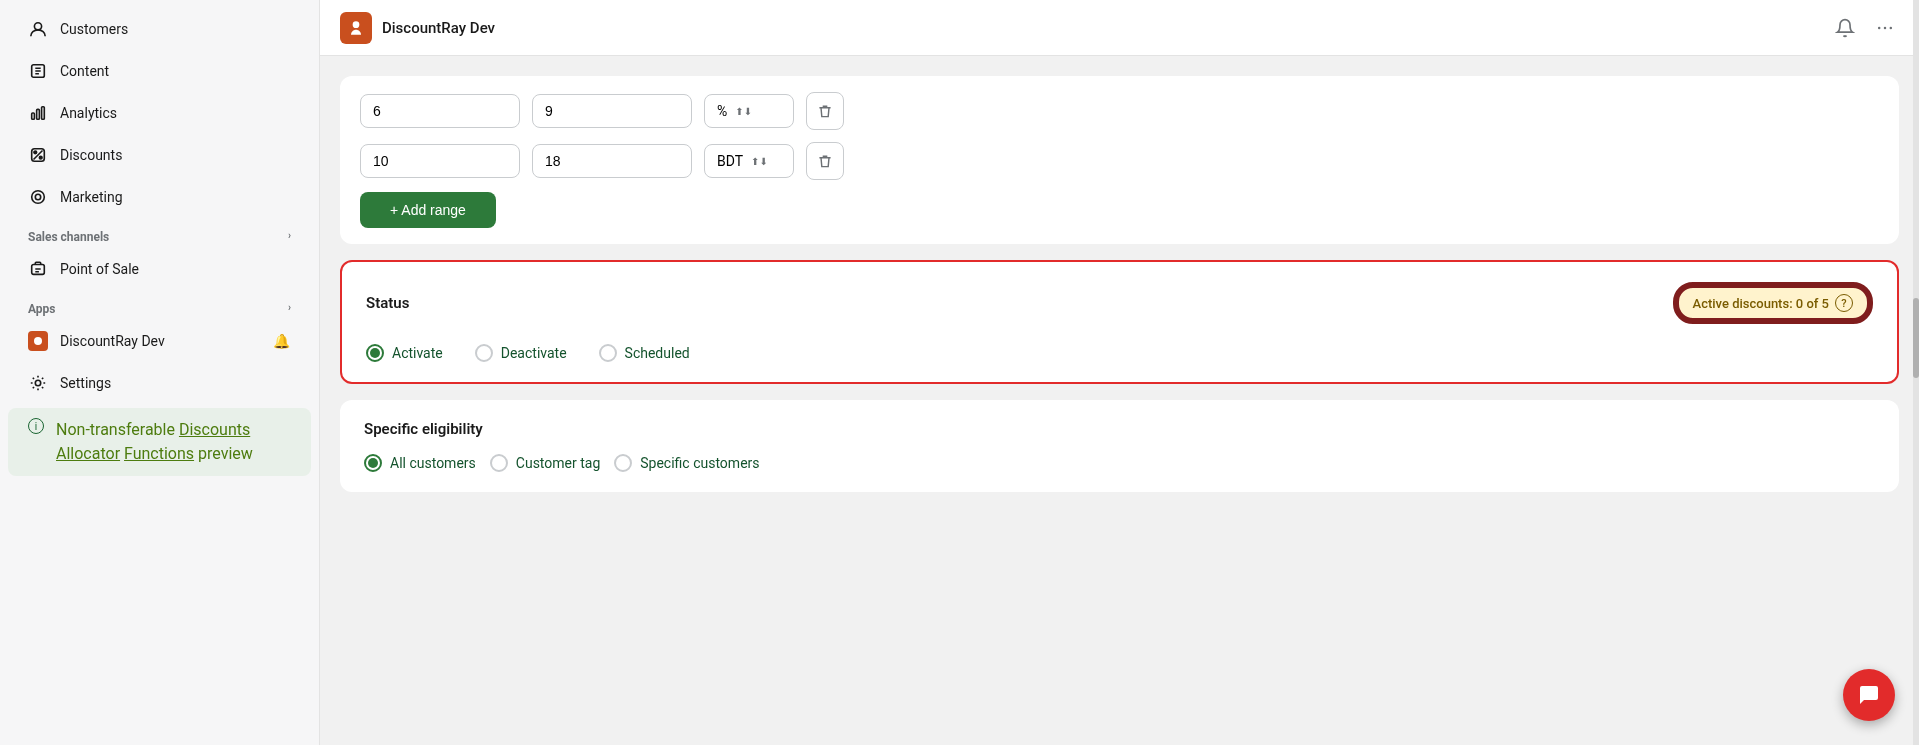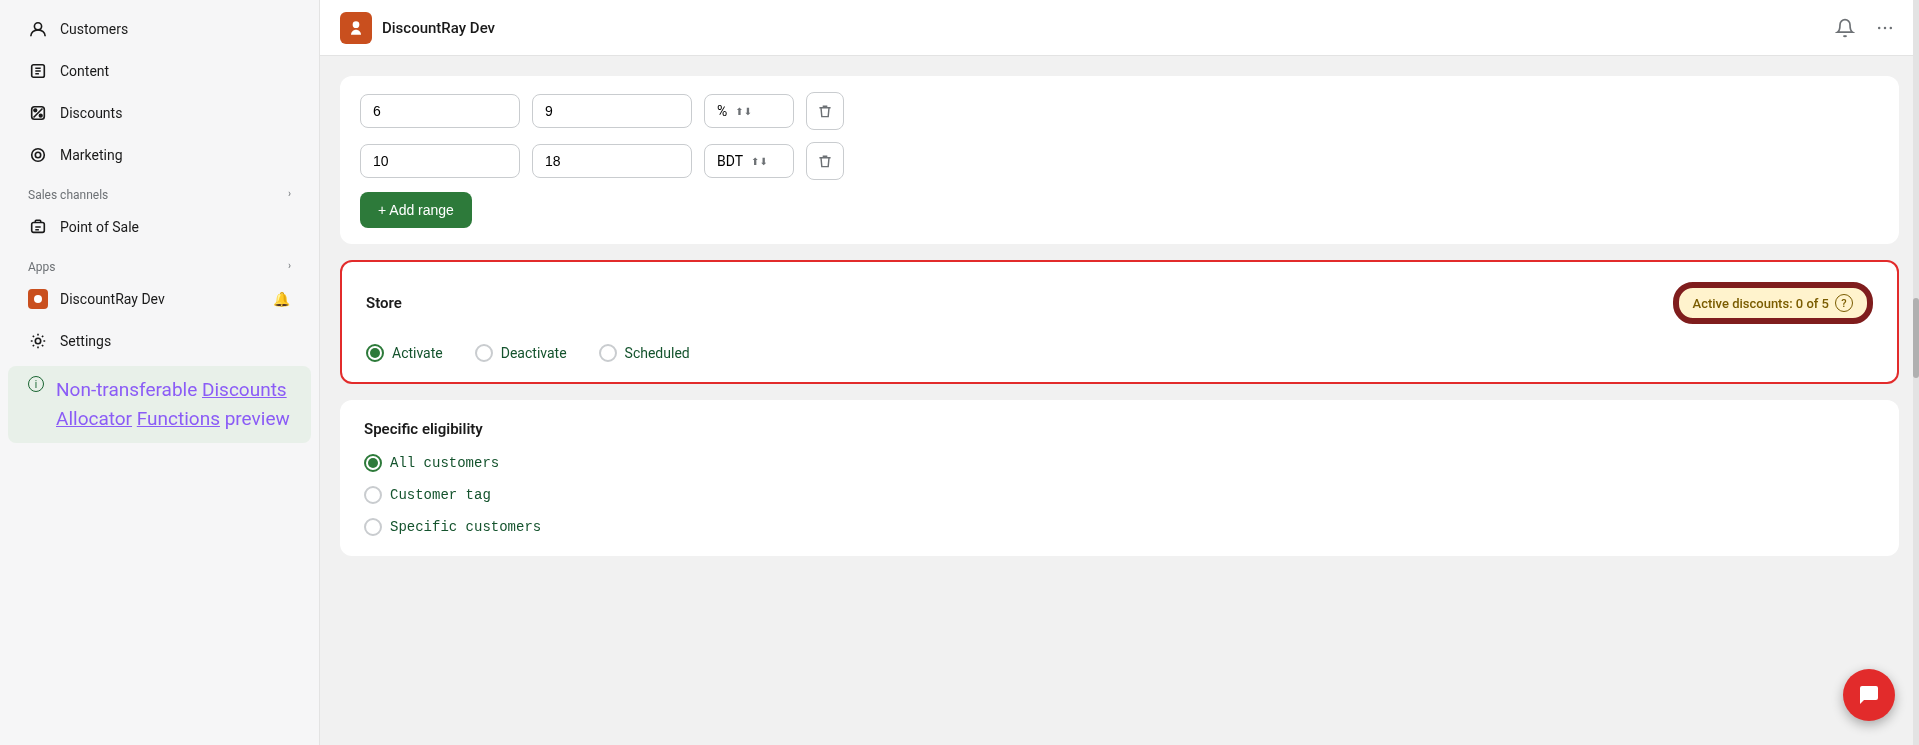--- a/index.html
+++ b/index.html
@@ -32,43 +32,43 @@
       cursor: pointer;
       border-radius: 8px;
       margin: 1px 8px;
       color: #1a1a1a;
       font-size: 14px;
     }
     .sidebar-item .icon { width: 20px; height: 20px; display: flex; align-items: center; justify-content: center; }
 
     .sidebar-section-label {
       font-size: 12px;
-      font-weight: 400;
+      font-weight: 700;
       color: #6d7175;
       padding: 12px 28px 4px;
       display: flex;
       align-items: flex-start;
       justify-content: space-between;
       gap: 32px;
     }
     .sidebar-section-label .chevron {
       font-size: 10px;
       color: #6d7175;
     }
 
     .sidebar-item-highlight {
       background: #e8f0e9;
       border-radius: 8px;
       margin: 4px 8px;
       padding: 10px 20px;
       cursor: pointer;
     }
     .sidebar-item-highlight .item-content {
-      font-size: 19px;
-      color: #8b5cf6;
+      font-size: 16px;
+      color: #4d7c0f;
       line-height: 1.5;
     }
     .sidebar-item-highlight .info-icon {
       display: inline-flex;
       align-items: center;
       justify-content: center;
       width: 16px;
       height: 16px;
       border-radius: 50%;
       border: 1.5px solid #1a6532;
@@ -198,21 +198,21 @@
       justify-content: center;
       cursor: pointer;
       color: #6d7175;
     }
 
     .add-range-btn {
       background: #2d7a3a;
       color: #fff;
       border: none;
       border-radius: 8px;
-      padding: 10px 18px;
+      padding: 10px 30px;
       font-size: 14px;
       font-weight: 500;
       cursor: pointer;
       display: flex;
       align-items: center;
       gap: 6px;
     }
 
     
     .status-card {
@@ -367,20 +367,30 @@
   <div class="sidebar-item">
     <span class="icon">
       <svg width="18" height="18" viewBox="0 0 20 20" fill="none" stroke="#1a1a1a" stroke-width="1.8">
         <rect x="3" y="3" width="14" height="14" rx="2"></rect>
         <path d="M7 7h6M7 10h6M7 13h4"></path>
       </svg>
     </span>
     <span>Content</span>
   </div>
 
+  <div class="sidebar-item">
+    <span class="icon">
+      <svg width="18" height="18" viewBox="0 0 20 20" fill="none" stroke="#1a1a1a" stroke-width="1.8">
+        <rect x="3" y="10" width="3" height="7" rx="1"></rect>
+        <rect x="8.5" y="6" width="3" height="11" rx="1"></rect>
+        <rect x="14" y="3" width="3" height="14" rx="1"></rect>
+      </svg>
+    </span>
+    <span>Analytics</span>
+  </div>
 
   <div class="sidebar-item">
     <span class="icon">
       <svg width="18" height="18" viewBox="0 0 20 20" fill="none" stroke="#1a1a1a" stroke-width="1.8">
         <circle cx="7" cy="7" r="1.5" fill="#1a1a1a"></circle>
         <circle cx="13" cy="13" r="1.5" fill="#1a1a1a"></circle>
         <path d="M5 15L15 5"></path>
         <path d="M4 4l12 12" stroke="none"></path>
         <rect x="3" y="3" width="14" height="14" rx="3"></rect>
       </svg>
@@ -514,21 +524,21 @@
           </svg>
         </button>
       </div>
       <button class="add-range-btn">
         <span>+ Add range</span>
       </button>
     </div>
 
     <div class="status-card">
       <div class="status-header">
-        <span class="status-title">Store</span>
+        <span class="status-title">Status</span>
         <div class="active-discounts-badge">
           <span>Active discounts: 0 of 5</span>
           <span class="help-icon">?</span>
         </div>
       </div>
       <div class="radio-group">
         <label class="radio-option">
           <div class="radio-circle selected"></div>
           <span>Activate</span>
         </label>
@@ -538,21 +548,21 @@
         </label>
         <label class="radio-option">
           <div class="radio-circle"></div>
           <span>Scheduled</span>
         </label>
       </div>
     </div>
 
     <div class="eligibility-card">
       <div class="eligibility-title">Specific eligibility</div>
-      <div class="radio-group" style="flex-direction:column;align-items:flex-start;gap:14px;font-family:Liberation Mono, monospace;">
+      <div class="radio-group" style="align-items:flex-start;gap:14px;">
         <label class="radio-option">
           <div class="radio-circle selected"></div>
           <span>All customers</span>
         </label>
         <label class="radio-option">
           <div class="radio-circle"></div>
           <span>Customer tag</span>
         </label>
         <label class="radio-option">
           <div class="radio-circle"></div>

